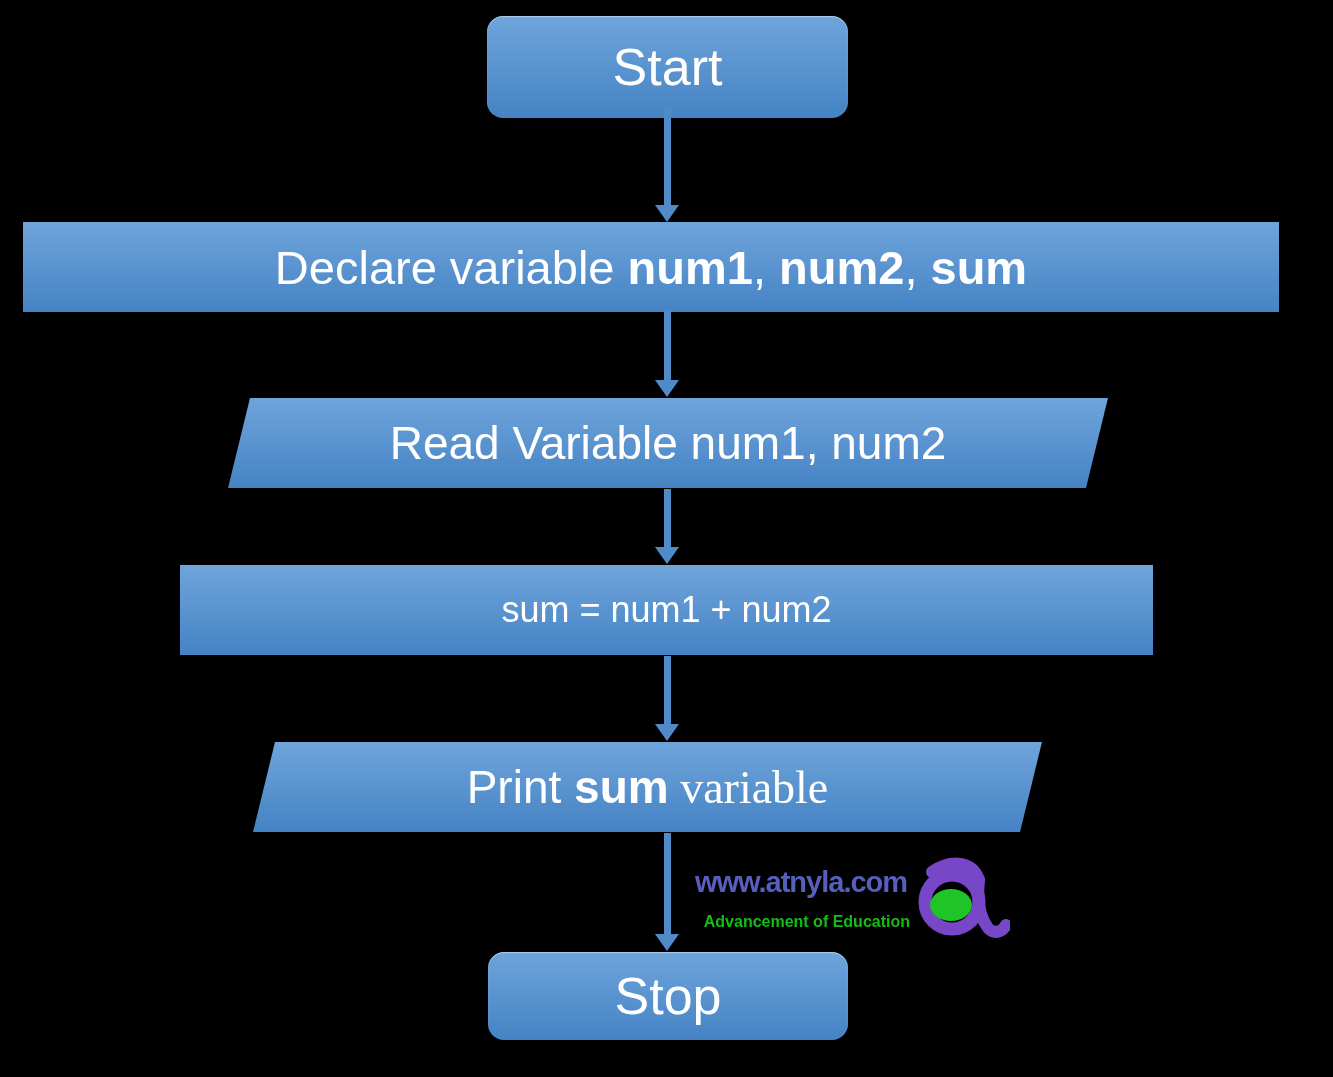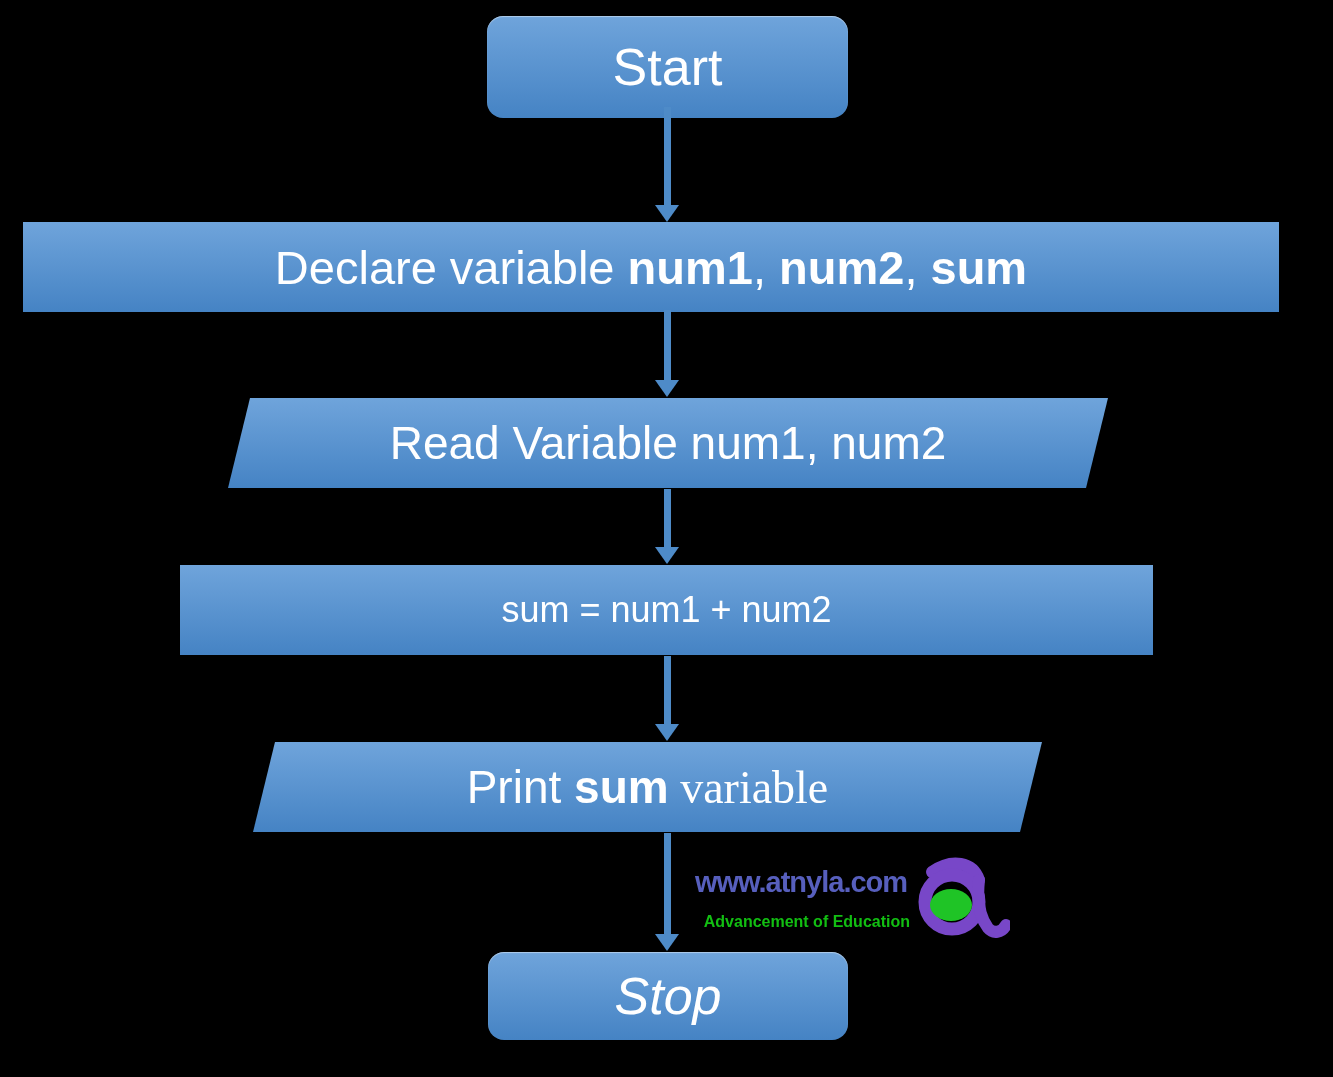--- a/index.html
+++ b/index.html
@@ -18,21 +18,21 @@
     position:relative;width:1333px;height:1077px;background:var(--bg);
     overflow:hidden;font-family:"Liberation Sans",sans-serif;
   }
   .node{
     position:absolute;display:flex;align-items:center;justify-content:center;
     background:linear-gradient(180deg,var(--grad-top) 0%,var(--grad-bottom) 100%);
     color:var(--shape-text);text-align:center;line-height:1;
   }
   .terminator{border-radius:16px;box-shadow:inset 0 1px 1px rgba(255,255,255,.45);font-size:52px;}
   .start{left:487px;top:16px;width:361px;height:102px;}
-  .stop{left:488px;top:952px;width:360px;height:88px;font-style:italic;}
+  .stop{left:488px;top:952px;width:360px;height:88px;}
   .declare{left:8px;top:222px;width:1256px;height:90px;font-size:47px;margin-left:15px;}
   .sum-box{left:180px;top:565px;width:973px;height:90px;font-size:36px;}
   .io{clip-path:polygon(22px 0,100% 0,calc(100% - 22px) 100%,0 100%);font-size:46px;text-align:center;}
   .read{left:228px;top:398px;width:880px;height:90px;}
   .print{left:253px;top:742px;width:789px;height:90px;}
   .arrow{
     position:absolute;left:655px;width:24px;
     display:flex;flex-direction:column;align-items:center;
   }
   .arrow .shaft{width:7px;flex:1;background:var(--arrow);}

